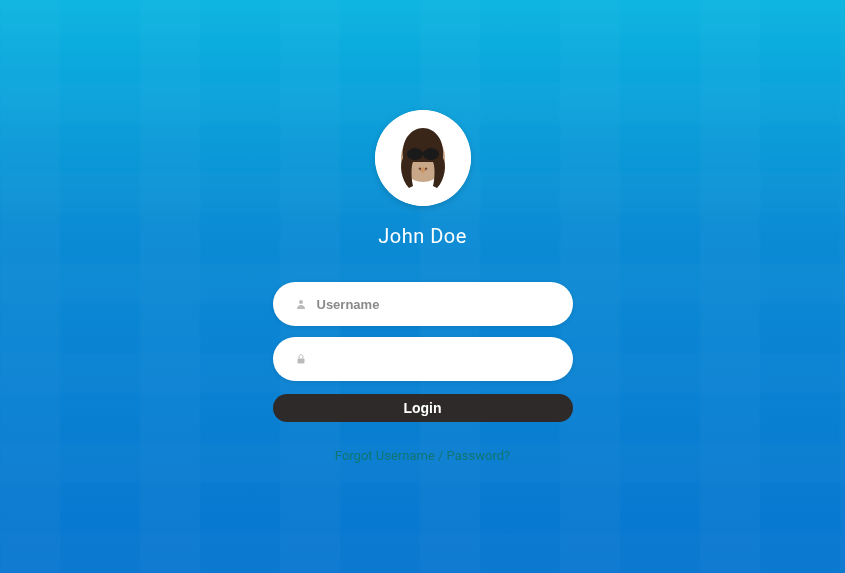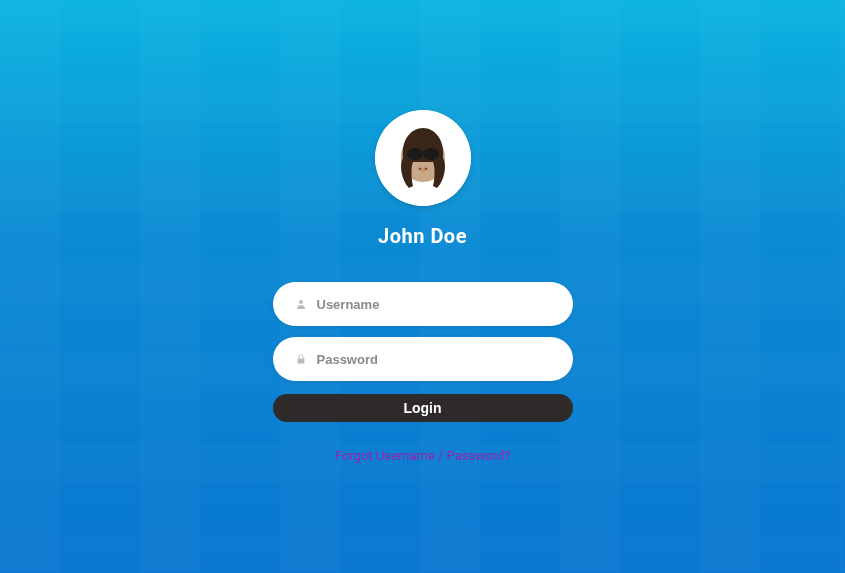--- a/index.html
+++ b/index.html
@@ -39,21 +39,21 @@
       align-items: center;
       justify-content: center;
       overflow: hidden;
       margin-bottom: 18px;
       box-shadow: 0 2px 6px rgba(0,0,0,0.15);
     }
     .avatar svg { width: 100%; height: 100%; }
     .user-name {
       color: #fff;
       font-size: 20px;
-      font-weight: 700;
+      font-weight: 400;
       letter-spacing: 0.5px;
       margin-bottom: 34px;
     }
     .input-wrap {
       width: 300px;
       height: 44px;
       background: #fff;
       border-radius: 999px;
       display: flex;
       align-items: center;
@@ -91,21 +91,21 @@
       color: #fff;
       border: none;
       border-radius: 999px;
       font-size: 14px;
       font-weight: 700;
       cursor: pointer;
       margin-top: 2px;
       margin-bottom: 26px;
     }
     .forgot-link {
-      color: #a21caf;
+      color: #0f766e;
       font-size: 13px;
       text-decoration: none;
       cursor: pointer;
       opacity: 0.95;
     }
   </style>
 </head>
 <body>
 
 <div class="bg-overlay"></div>
@@ -137,20 +137,19 @@
     <input type="text" placeholder="Username" style="">
   </div>
 
   <div class="input-wrap">
     <span class="icon">
       <svg viewBox="0 0 24 24" fill="#555">
           <rect x="5" y="11" width="14" height="10" rx="2"></rect>
           <path d="M8 11 V8 C8 5 10 3 12 3 C14 3 16 5 16 8 V11" fill="none" stroke="#555" stroke-width="2"></path>
         </svg>
     </span>
-    <input type="password" placeholder="Password" style="">
   </div>
 
   <button class="login-btn">Login</button>
 
   <a class="forgot-link">Forgot Username / Password?</a>
 
 </div>
 
 </body></html>

